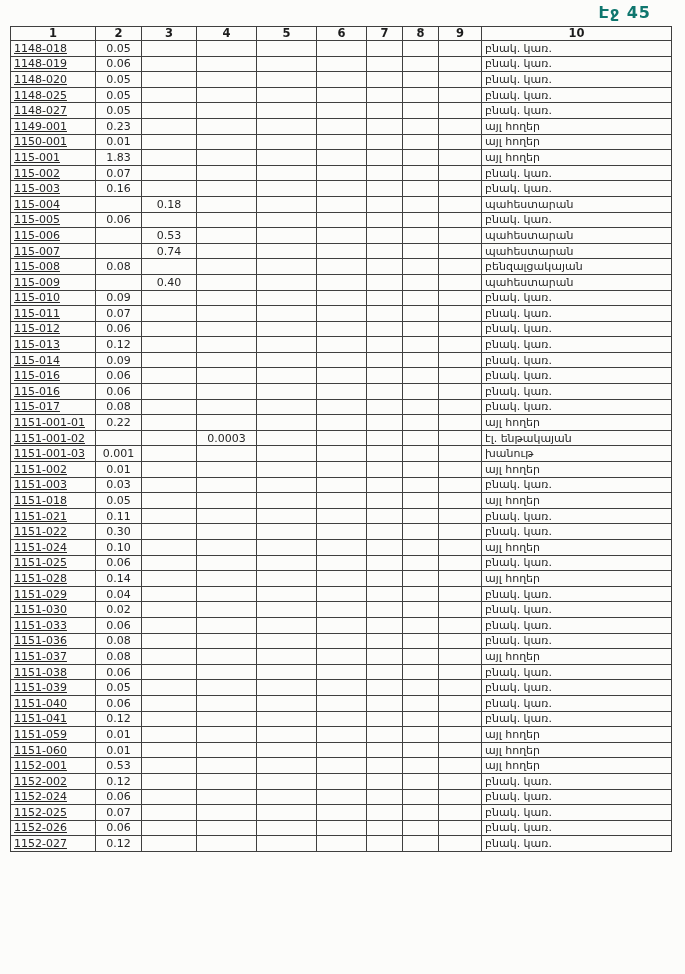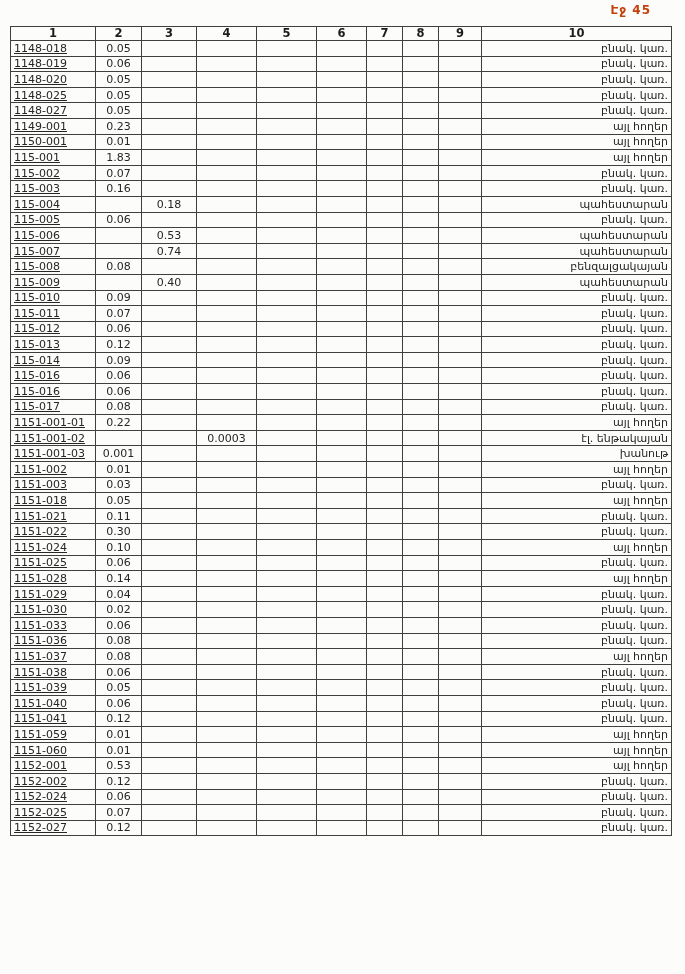--- a/index.html
+++ b/index.html
@@ -14,24 +14,24 @@
     margin: 0 auto;
     background: #fcfcfa;
     font-family: "DejaVu Sans", sans-serif;
     color: #2b2b2b;
     overflow: hidden;
   }
   .page-label {
     position: absolute;
     top: 3px;
     right: 34px;
-    font-size: 12px;
+    font-size: 16px;
     font-weight: bold;
     letter-spacing: 1px;
-    color: #c2410c;
+    color: #0f766e;
   }
   table.grid {
     position: absolute;
     left: 10px;
     top: 26px;
     width: 661px;
     border-collapse: collapse;
     table-layout: fixed;
   }
   table.grid th,
@@ -48,21 +48,21 @@
   }
   table.grid thead th {
     height: 14px;
     font-size: 11.5px;
     font-weight: bold;
     text-align: center;
     color: #1c1c1c;
   }
   td.c1 { text-align: left; padding-left: 5px; text-decoration: underline; }
   td.c2, td.c3, td.c4, td.c5, td.c6, td.c7, td.c8, td.c9 { text-align: center; }
-  td.c10 { text-align: right; padding-left: 6px; }
+  td.c10 { text-align: left; padding-left: 6px; }
 </style>
 </head>
 <body>
 
 <div class="page">
   <div class="page-label">Էջ 45</div>
 
   <table class="grid">
     <colgroup>
       <col style="width:85px">
@@ -685,20 +685,32 @@
           <td class="c3"></td>
           <td class="c4"></td>
           <td class="c5"></td>
           <td class="c6"></td>
           <td class="c7"></td>
           <td class="c8"></td>
           <td class="c9"></td>
           <td class="c10">բնակ. կառ.</td>
         </tr>
         <tr>
+          <td class="c1">1152-026</td>
+          <td class="c2">0.06</td>
+          <td class="c3"></td>
+          <td class="c4"></td>
+          <td class="c5"></td>
+          <td class="c6"></td>
+          <td class="c7"></td>
+          <td class="c8"></td>
+          <td class="c9"></td>
+          <td class="c10">բնակ. կառ.</td>
+        </tr>
+        <tr>
           <td class="c1">1152-027</td>
           <td class="c2">0.12</td>
           <td class="c3"></td>
           <td class="c4"></td>
           <td class="c5"></td>
           <td class="c6"></td>
           <td class="c7"></td>
           <td class="c8"></td>
           <td class="c9"></td>
           <td class="c10">բնակ. կառ.</td>

